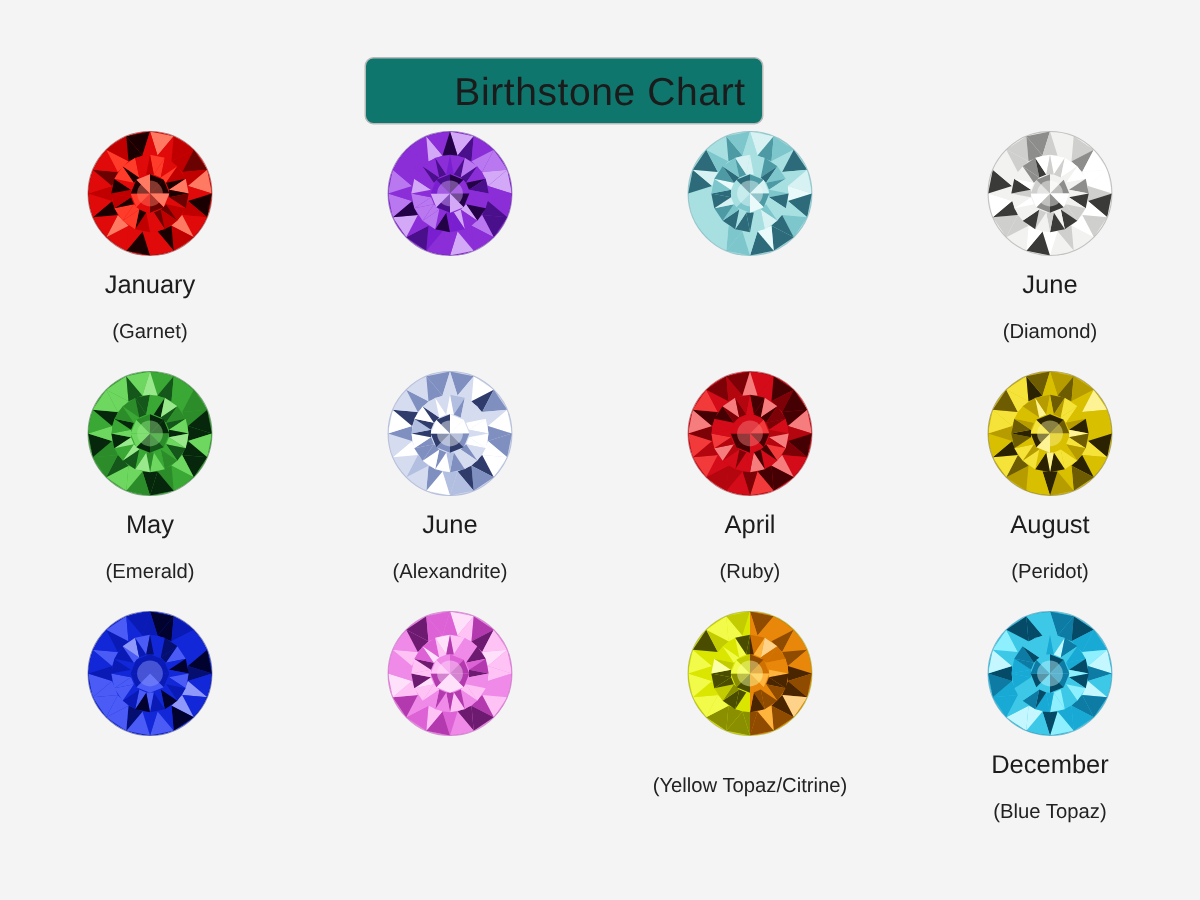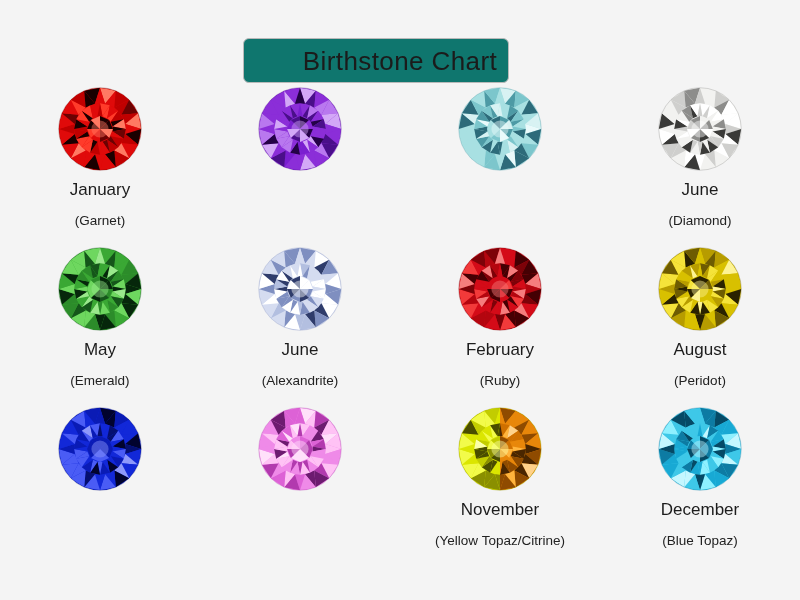--- a/index.html
+++ b/index.html
@@ -706,21 +706,21 @@
             <polygon points="50,50 60.60660171779821,60.60660171779821 50,65" fill="#d40b18"></polygon>
             <polygon points="50,50 50,65 39.39339828220179,60.60660171779821" fill="#450003"></polygon>
             <polygon points="50,50 39.39339828220179,60.60660171779821 35,50" fill="#450003"></polygon>
             <polygon points="50,50 35,50 39.39339828220179,39.39339828220179" fill="#d40b18"></polygon>
             <polygon points="50,50 39.39339828220179,39.39339828220179 50,35" fill="#d40b18"></polygon>
             <circle cx="50" cy="50" r="10" fill="#f57d7d" opacity="0.45"></circle>
           </g>
           <circle cx="50" cy="50" r="48" fill="none" stroke="#7d0208" stroke-width="0.8" opacity="0.5"></circle>
         </svg>
         <div class="labels">
-          <span class="month">February</span>
+          <span class="month">April</span>
           <span class="stone">(Ruby)</span>
         </div>
       </div>
       <div class="cell">
         <svg viewBox="0 0 100 100" class="gem">
           <defs>
             <clipPath id="clip7">
               <circle cx="50" cy="50" r="48"></circle>
             </clipPath>
           </defs>
@@ -1142,21 +1142,20 @@
               <polygon points="50,50 50,65 39.39339828220179,60.60660171779821" fill="#4a2600"></polygon>
               <polygon points="50,50 39.39339828220179,60.60660171779821 35,50" fill="#8f4b00"></polygon>
               <polygon points="50,50 35,50 39.39339828220179,39.39339828220179" fill="#ffb43d"></polygon>
               <polygon points="50,50 39.39339828220179,39.39339828220179 50,35" fill="#cf7000"></polygon>
             </g>
             <circle cx="50" cy="50" r="10" fill="#fbffa8" opacity="0.45"></circle>
           </g>
           <circle cx="50" cy="50" r="48" fill="none" stroke="#8a8f00" stroke-width="0.8" opacity="0.5"></circle>
         </svg>
         <div class="labels">
-          <span class="month">November</span>
           <span class="stone">(Yellow Topaz/Citrine)</span>
         </div>
       </div>
       <div class="cell">
         <svg viewBox="0 0 100 100" class="gem">
           <defs>
             <clipPath id="clip11">
               <circle cx="50" cy="50" r="48"></circle>
             </clipPath>
           </defs>

